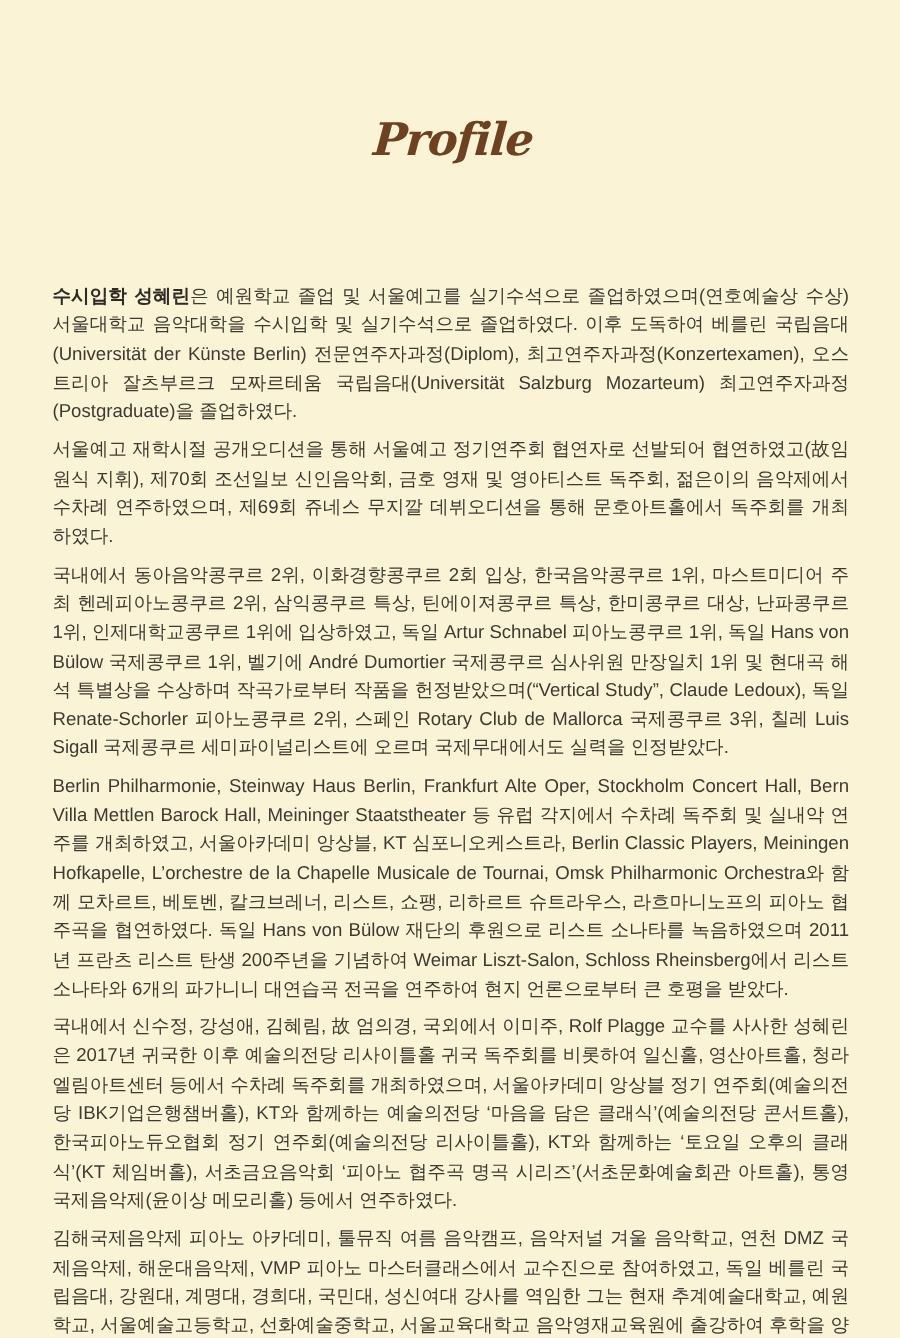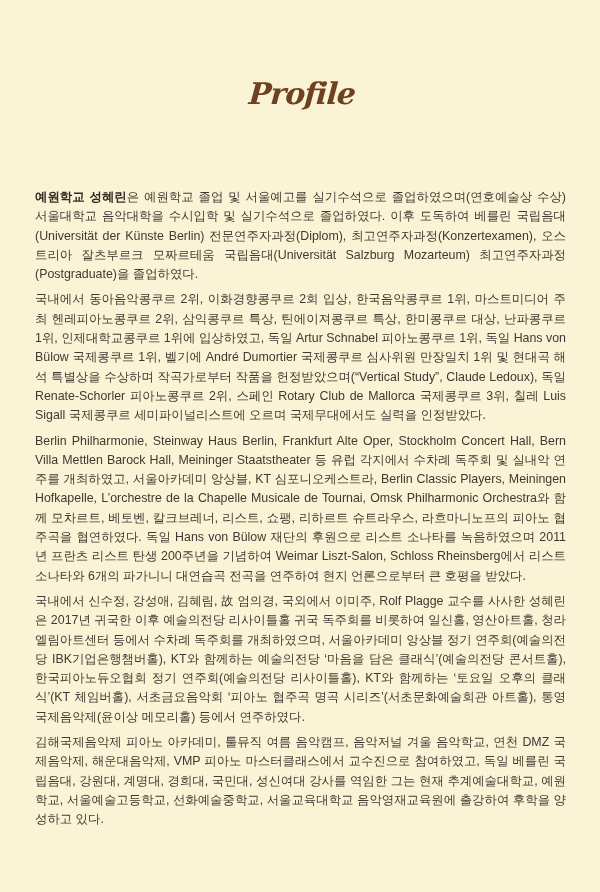--- a/index.html
+++ b/index.html
@@ -46,22 +46,23 @@
     color: #2E2A24;
   }
 </style>
 </head>
 <body>
 
 <div class="page">
   <h1 class="profile-title">Profile</h1>
 
   <div class="content">
-    <p class="para"><strong class="lead">예원학교 성혜린</strong><span>은 예원학교 졸업 및 서울예고를 실기수석으로 졸업하였으며(연호예술상 수상) 서울대학교 음악대학을 수시입학 및 실기수석으로 졸업하였다. 이후 도독하여 베를린 국립음대(Universität der Künste Berlin) 전문연주자과정(Diplom), 최고연주자과정(Konzertexamen), 오스트리아 잘츠부르크 모짜르테움 국립음대(Universität Salzburg Mozarteum) 최고연주자과정(Postgraduate)을 졸업하였다.</span></p>
+    <p class="para"><strong class="lead">수시입학 성혜린</strong><span>은 예원학교 졸업 및 서울예고를 실기수석으로 졸업하였으며(연호예술상 수상) 서울대학교 음악대학을 수시입학 및 실기수석으로 졸업하였다. 이후 도독하여 베를린 국립음대(Universität der Künste Berlin) 전문연주자과정(Diplom), 최고연주자과정(Konzertexamen), 오스트리아 잘츠부르크 모짜르테움 국립음대(Universität Salzburg Mozarteum) 최고연주자과정(Postgraduate)을 졸업하였다.</span></p>
 
+    <p class="para">서울예고 재학시절 공개오디션을 통해 서울예고 정기연주회 협연자로 선발되어 협연하였고(故임원식 지휘), 제70회 조선일보 신인음악회, 금호 영재 및 영아티스트 독주회, 젊은이의 음악제에서 수차례 연주하였으며, 제69회 쥬네스 무지깔 데뷔오디션을 통해 문호아트홀에서 독주회를 개최하였다.</p>
 
     <p class="para">국내에서 동아음악콩쿠르 2위, 이화경향콩쿠르 2회 입상, 한국음악콩쿠르 1위, 마스트미디어 주최 헨레피아노콩쿠르 2위, 삼익콩쿠르 특상, 틴에이져콩쿠르 특상, 한미콩쿠르 대상, 난파콩쿠르 1위, 인제대학교콩쿠르 1위에 입상하였고, 독일 Artur Schnabel 피아노콩쿠르 1위, 독일 Hans von Bülow 국제콩쿠르 1위, 벨기에 André Dumortier 국제콩쿠르 심사위원 만장일치 1위 및 현대곡 해석 특별상을 수상하며 작곡가로부터 작품을 헌정받았으며(“Vertical Study”, Claude Ledoux), 독일 Renate-Schorler 피아노콩쿠르 2위, 스페인 Rotary Club de Mallorca 국제콩쿠르 3위, 칠레 Luis Sigall 국제콩쿠르 세미파이널리스트에 오르며 국제무대에서도 실력을 인정받았다.</p>
 
     <p class="para">Berlin Philharmonie, Steinway Haus Berlin, Frankfurt Alte Oper, Stockholm Concert Hall, Bern Villa Mettlen Barock Hall, Meininger Staatstheater 등 유럽 각지에서 수차례 독주회 및 실내악 연주를 개최하였고, 서울아카데미 앙상블, KT 심포니오케스트라, Berlin Classic Players, Meiningen Hofkapelle, L’orchestre de la Chapelle Musicale de Tournai, Omsk Philharmonic Orchestra와 함께 모차르트, 베토벤, 칼크브레너, 리스트, 쇼팽, 리하르트 슈트라우스, 라흐마니노프의 피아노 협주곡을 협연하였다. 독일 Hans von Bülow 재단의 후원으로 리스트 소나타를 녹음하였으며 2011년 프란츠 리스트 탄생 200주년을 기념하여 Weimar Liszt-Salon, Schloss Rheinsberg에서 리스트 소나타와 6개의 파가니니 대연습곡 전곡을 연주하여 현지 언론으로부터 큰 호평을 받았다.</p>
 
     <p class="para">국내에서 신수정, 강성애, 김혜림, 故 엄의경, 국외에서 이미주, Rolf Plagge 교수를 사사한 성혜린은 2017년 귀국한 이후 예술의전당 리사이틀홀 귀국 독주회를 비롯하여 일신홀, 영산아트홀, 청라 엘림아트센터 등에서 수차례 독주회를 개최하였으며, 서울아카데미 앙상블 정기 연주회(예술의전당 IBK기업은행챔버홀), KT와 함께하는 예술의전당 ‘마음을 담은 클래식’(예술의전당 콘서트홀), 한국피아노듀오협회 정기 연주회(예술의전당 리사이틀홀), KT와 함께하는 ‘토요일 오후의 클래식’(KT 체임버홀), 서초금요음악회 ‘피아노 협주곡 명곡 시리즈’(서초문화예술회관 아트홀), 통영국제음악제(윤이상 메모리홀) 등에서 연주하였다.</p>
 
     <p class="para">김해국제음악제 피아노 아카데미, 툴뮤직 여름 음악캠프, 음악저널 겨울 음악학교, 연천 DMZ 국제음악제, 해운대음악제, VMP 피아노 마스터클래스에서 교수진으로 참여하였고, 독일 베를린 국립음대, 강원대, 계명대, 경희대, 국민대, 성신여대 강사를 역임한 그는 현재 추계예술대학교, 예원학교, 서울예술고등학교, 선화예술중학교, 서울교육대학교 음악영재교육원에 출강하여 후학을 양성하고 있다.</p>
   </div>
 </div>

